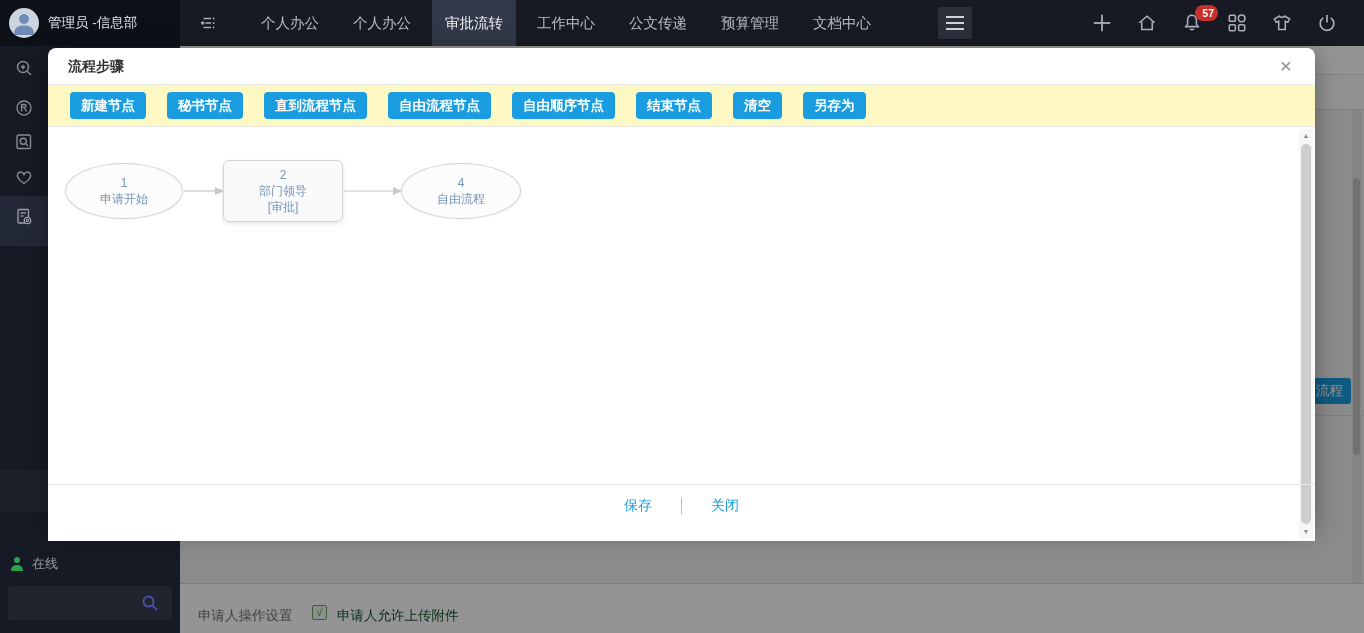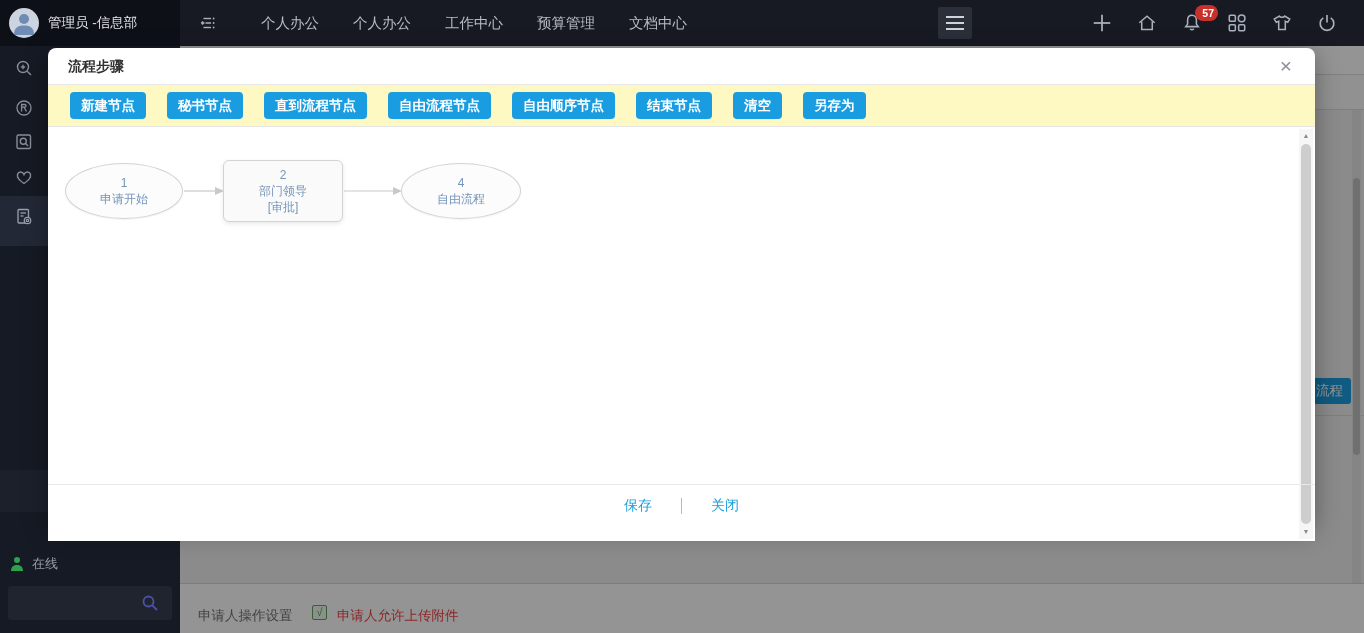--- a/index.html
+++ b/index.html
@@ -35,21 +35,21 @@
   .content { position:absolute; left:180px; top:46px; width:1184px; height:587px; background:#efefef; z-index:1; }
   .bg-header { position:absolute; left:0; top:0; width:100%; height:29px; background:#ffffff; border-bottom:1px solid #dcdcdc; }
   .bg-sub { position:absolute; left:0; top:29px; width:100%; height:35px; background:#fafafa; border-bottom:1px solid #dcdcdc; }
   .bg-line { position:absolute; left:0; top:369px; width:100%; height:1px; background:#dadada; }
   .bg-flow-btn { position:absolute; left:1128px; top:332px; height:26px; padding:0 8px; background:#1a9de0; border-radius:3px; color:#fff; font-size:13.5px; line-height:26px;text-align:right; }
   .bg-scroll { position:absolute; left:1172px; top:64px; width:9px; height:473px; background:#e6e6e6; }
   .bg-scroll .thumb { position:absolute; left:1px; top:68px; width:7px; height:277px; background:#c2c2c2; border-radius:4px; }
   .bg-bottom { position:absolute; left:0; top:537px; width:100%; height:50px; background:#ffffff; border-top:1px solid #d5d5d5; }
   .bg-settings-label { position:absolute; left:18px; top:23px; font-size:13.5px; color:#737373; }
   .bg-checkbox { position:absolute; left:132px; top:21px; width:15px; height:15px; border:1px solid #58a55c; background:#f0f8ef; border-radius:2px; font-size:11px; line-height:13px; text-align:center; color:#3f9e46; }
-  .bg-attach-label { position:absolute; left:157px; top:23px; font-size:13.5px; color:#ef4444; }
+  .bg-attach-label { position:absolute; left:157px; top:23px; font-size:13.5px; color:#14532d; }
   .overlay { position:absolute; left:0; top:0; width:100%; height:100%; background:rgba(0,0,0,0.42); }
 
   
   .modal { position:absolute; left:48px; top:48px; width:1267px; height:478px; background:#fff; border-radius:8px; box-shadow:0 6px 24px rgba(0,0,0,0.35); z-index:10; }
   .m-header { position:relative; height:37px; border-bottom:1px solid #e9e9e9; }
   .m-title { position:absolute; left:20px; top:10px; font-size:14px; font-weight:bold; color:#303133; }
   .m-close { position:absolute; right:18px; top:7px; width:22px; height:22px; font-size:21px; line-height:22px; text-align:center; color:#8a8e96; cursor:pointer; }
   .m-toolbar { height:42px; border-bottom:1px solid #e6e6e6; background:#fef9c3; display:flex; align-items:center; padding-left:22px; }
   .tb-btn { height:27px; padding:0 11px; margin-right:21px; background:#1a9de0; border:none; border-radius:4px; color:#fff; font-size:13.5px; font-weight:bold; font-family:inherit; cursor:pointer; line-height:27px; }
   .m-content { position:relative; height:414px; background:#fff; }
@@ -92,21 +92,23 @@
         <circle cx="16.6" cy="5.5" r="0.9" fill="#aab0bc" stroke="none"></circle>
       <path d="M8.5 10 L14 10 M7.5 10 L4.2 10 M4.2 10 L6.2 8.5 M4.2 10 L6.2 11.5"></path>
         <circle cx="16.6" cy="10" r="0.9" fill="#aab0bc" stroke="none"></circle>
       <line x1="6.5" y1="14.5" x2="14" y2="14.5"></line>
         <circle cx="16.6" cy="14.5" r="0.9" fill="#aab0bc" stroke="none"></circle>
     </svg>
 
     <div class="nav">
       <div class="nav-item">个人办公</div>
       <div class="nav-item">个人办公</div>
+      <div class="nav-item active">审批流转</div>
       <div class="nav-item">工作中心</div>
+      <div class="nav-item">公文传递</div>
       <div class="nav-item">预算管理</div>
       <div class="nav-item">文档中心</div>
     </div>
 
     <div class="hamburger">
         <i></i>
         <i></i>
         <i></i>
       </div>
 

